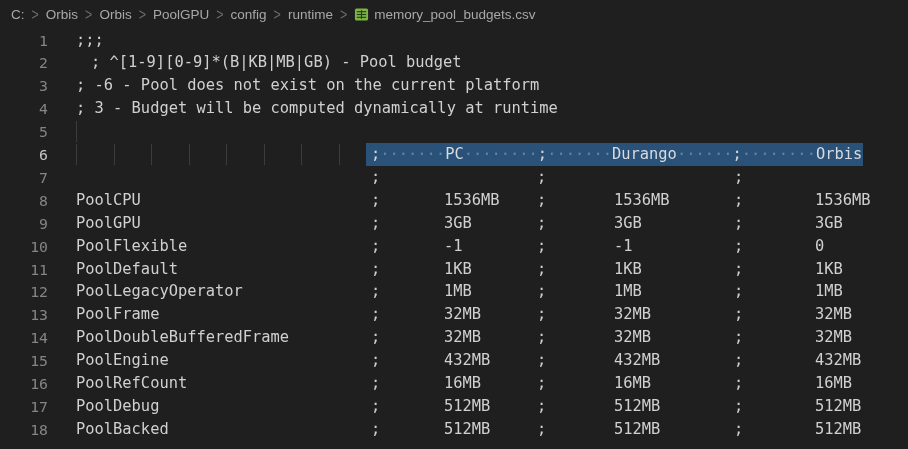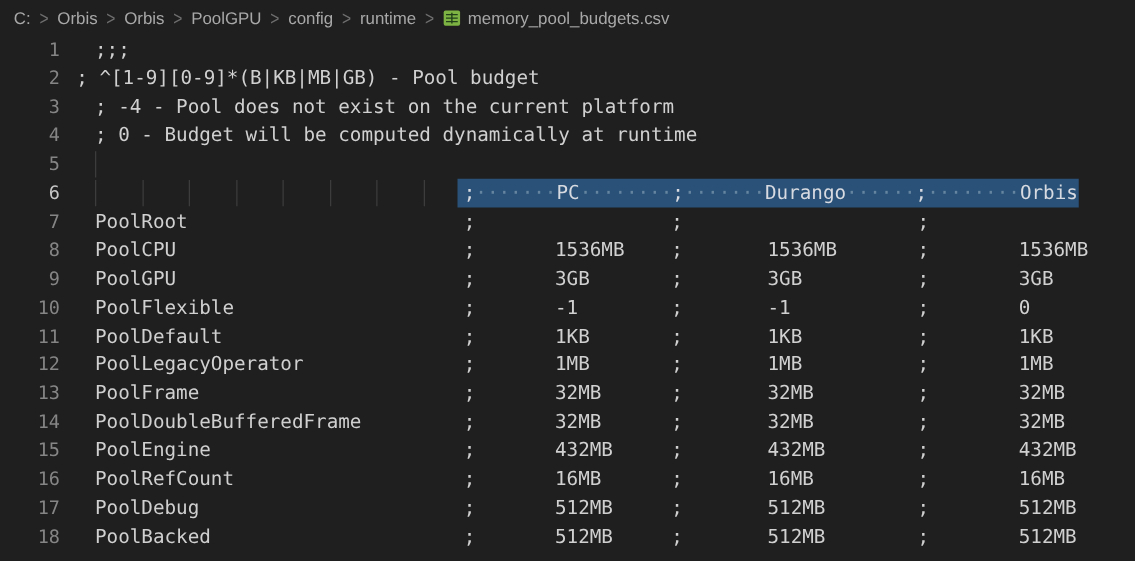--- a/index.html
+++ b/index.html
@@ -55,26 +55,26 @@
           </g>
         </svg>
       </span>
       <span>memory_pool_budgets.csv</span>
     </span>
   </div>
 
   <div id="editor">
     <div id="editor-lines">
         <div class="line" style="top: 28.5px;"><span class="tok" style="left: 76px;">;;;</span><span class="num">1</span></div>
-        <div class="line" style="top: 51.4px;"><span class="tok" style="left: 61px;">; ^[1-9][0-9]*(B|KB|MB|GB) - Pool budget</span><span class="num">2</span></div>
-        <div class="line" style="top: 74.3px;"><span class="tok" style="left: 76px;">; -4 - Pool does not exist on the current platform</span><span class="num">3</span></div>
-        <div class="line" style="top: 97.2px;"><span class="tok" style="left: 76px;">; 0 - Budget will be computed dynamically at runtime</span><span class="num">4</span></div>
+        <div class="line" style="top: 51.4px;"><span class="tok" style="left: 91px;">; ^[1-9][0-9]*(B|KB|MB|GB) - Pool budget</span><span class="num">2</span></div>
+        <div class="line" style="top: 74.3px;"><span class="tok" style="left: 76px;">; -6 - Pool does not exist on the current platform</span><span class="num">3</span></div>
+        <div class="line" style="top: 97.2px;"><span class="tok" style="left: 76px;">; 3 - Budget will be computed dynamically at runtime</span><span class="num">4</span></div>
         <div class="line" style="top: 120.1px;"><div class="guide" style="left: 76px;"></div><span class="num">5</span></div>
         <div class="line" style="top: 143px;"><div class="guide" style="left: 76px;"></div><div class="guide" style="left: 113.5px;"></div><div class="guide" style="left: 151px;"></div><div class="guide" style="left: 188.5px;"></div><div class="guide" style="left: 226px;"></div><div class="guide" style="left: 263.5px;"></div><div class="guide" style="left: 301px;"></div><div class="guide" style="left: 338.5px;"></div><div class="selrect" style="left: 366px; width: 497px;"></div><span class="hdr" style="left: 371px;"><span class="tk">;</span><span class="ws">·······</span><span class="tk">PC</span><span class="ws">········</span><span class="tk">;</span><span class="ws">·······</span><span class="tk">Durango</span><span class="ws">······</span><span class="tk">;</span><span class="ws">········</span><span class="tk">Orbis</span></span><span class="num active">6</span></div>
-        <div class="line" style="top: 165.9px;"><span class="tok" style="left: 76px;">PoolRoot</span><span class="tok" style="left: 371px;">;</span><span class="tok" style="left: 537px;">;</span><span class="tok" style="left: 734px;">;</span><span class="num">7</span></div>
+        <div class="line" style="top: 165.9px;"><span class="tok" style="left: 371px;">;</span><span class="tok" style="left: 537px;">;</span><span class="tok" style="left: 734px;">;</span><span class="num">7</span></div>
         <div class="line" style="top: 188.8px;"><span class="tok" style="left: 76px;">PoolCPU</span><span class="tok" style="left: 371px;">;</span><span class="tok" style="left: 444px;">1536MB</span><span class="tok" style="left: 537px;">;</span><span class="tok" style="left: 614px;">1536MB</span><span class="tok" style="left: 734px;">;</span><span class="tok" style="left: 815px;">1536MB</span><span class="num">8</span></div>
         <div class="line" style="top: 211.7px;"><span class="tok" style="left: 76px;">PoolGPU</span><span class="tok" style="left: 371px;">;</span><span class="tok" style="left: 444px;">3GB</span><span class="tok" style="left: 537px;">;</span><span class="tok" style="left: 614px;">3GB</span><span class="tok" style="left: 734px;">;</span><span class="tok" style="left: 815px;">3GB</span><span class="num">9</span></div>
         <div class="line" style="top: 234.6px;"><span class="tok" style="left: 76px;">PoolFlexible</span><span class="tok" style="left: 371px;">;</span><span class="tok" style="left: 444px;">-1</span><span class="tok" style="left: 537px;">;</span><span class="tok" style="left: 614px;">-1</span><span class="tok" style="left: 734px;">;</span><span class="tok" style="left: 815px;">0</span><span class="num">10</span></div>
         <div class="line" style="top: 257.5px;"><span class="tok" style="left: 76px;">PoolDefault</span><span class="tok" style="left: 371px;">;</span><span class="tok" style="left: 444px;">1KB</span><span class="tok" style="left: 537px;">;</span><span class="tok" style="left: 614px;">1KB</span><span class="tok" style="left: 734px;">;</span><span class="tok" style="left: 815px;">1KB</span><span class="num">11</span></div>
         <div class="line" style="top: 280.4px;"><span class="tok" style="left: 76px;">PoolLegacyOperator</span><span class="tok" style="left: 371px;">;</span><span class="tok" style="left: 444px;">1MB</span><span class="tok" style="left: 537px;">;</span><span class="tok" style="left: 614px;">1MB</span><span class="tok" style="left: 734px;">;</span><span class="tok" style="left: 815px;">1MB</span><span class="num">12</span></div>
         <div class="line" style="top: 303.3px;"><span class="tok" style="left: 76px;">PoolFrame</span><span class="tok" style="left: 371px;">;</span><span class="tok" style="left: 444px;">32MB</span><span class="tok" style="left: 537px;">;</span><span class="tok" style="left: 614px;">32MB</span><span class="tok" style="left: 734px;">;</span><span class="tok" style="left: 815px;">32MB</span><span class="num">13</span></div>
         <div class="line" style="top: 326.2px;"><span class="tok" style="left: 76px;">PoolDoubleBufferedFrame</span><span class="tok" style="left: 371px;">;</span><span class="tok" style="left: 444px;">32MB</span><span class="tok" style="left: 537px;">;</span><span class="tok" style="left: 614px;">32MB</span><span class="tok" style="left: 734px;">;</span><span class="tok" style="left: 815px;">32MB</span><span class="num">14</span></div>
         <div class="line" style="top: 349.1px;"><span class="tok" style="left: 76px;">PoolEngine</span><span class="tok" style="left: 371px;">;</span><span class="tok" style="left: 444px;">432MB</span><span class="tok" style="left: 537px;">;</span><span class="tok" style="left: 614px;">432MB</span><span class="tok" style="left: 734px;">;</span><span class="tok" style="left: 815px;">432MB</span><span class="num">15</span></div>
         <div class="line" style="top: 372px;"><span class="tok" style="left: 76px;">PoolRefCount</span><span class="tok" style="left: 371px;">;</span><span class="tok" style="left: 444px;">16MB</span><span class="tok" style="left: 537px;">;</span><span class="tok" style="left: 614px;">16MB</span><span class="tok" style="left: 734px;">;</span><span class="tok" style="left: 815px;">16MB</span><span class="num">16</span></div>
         <div class="line" style="top: 394.9px;"><span class="tok" style="left: 76px;">PoolDebug</span><span class="tok" style="left: 371px;">;</span><span class="tok" style="left: 444px;">512MB</span><span class="tok" style="left: 537px;">;</span><span class="tok" style="left: 614px;">512MB</span><span class="tok" style="left: 734px;">;</span><span class="tok" style="left: 815px;">512MB</span><span class="num">17</span></div>

